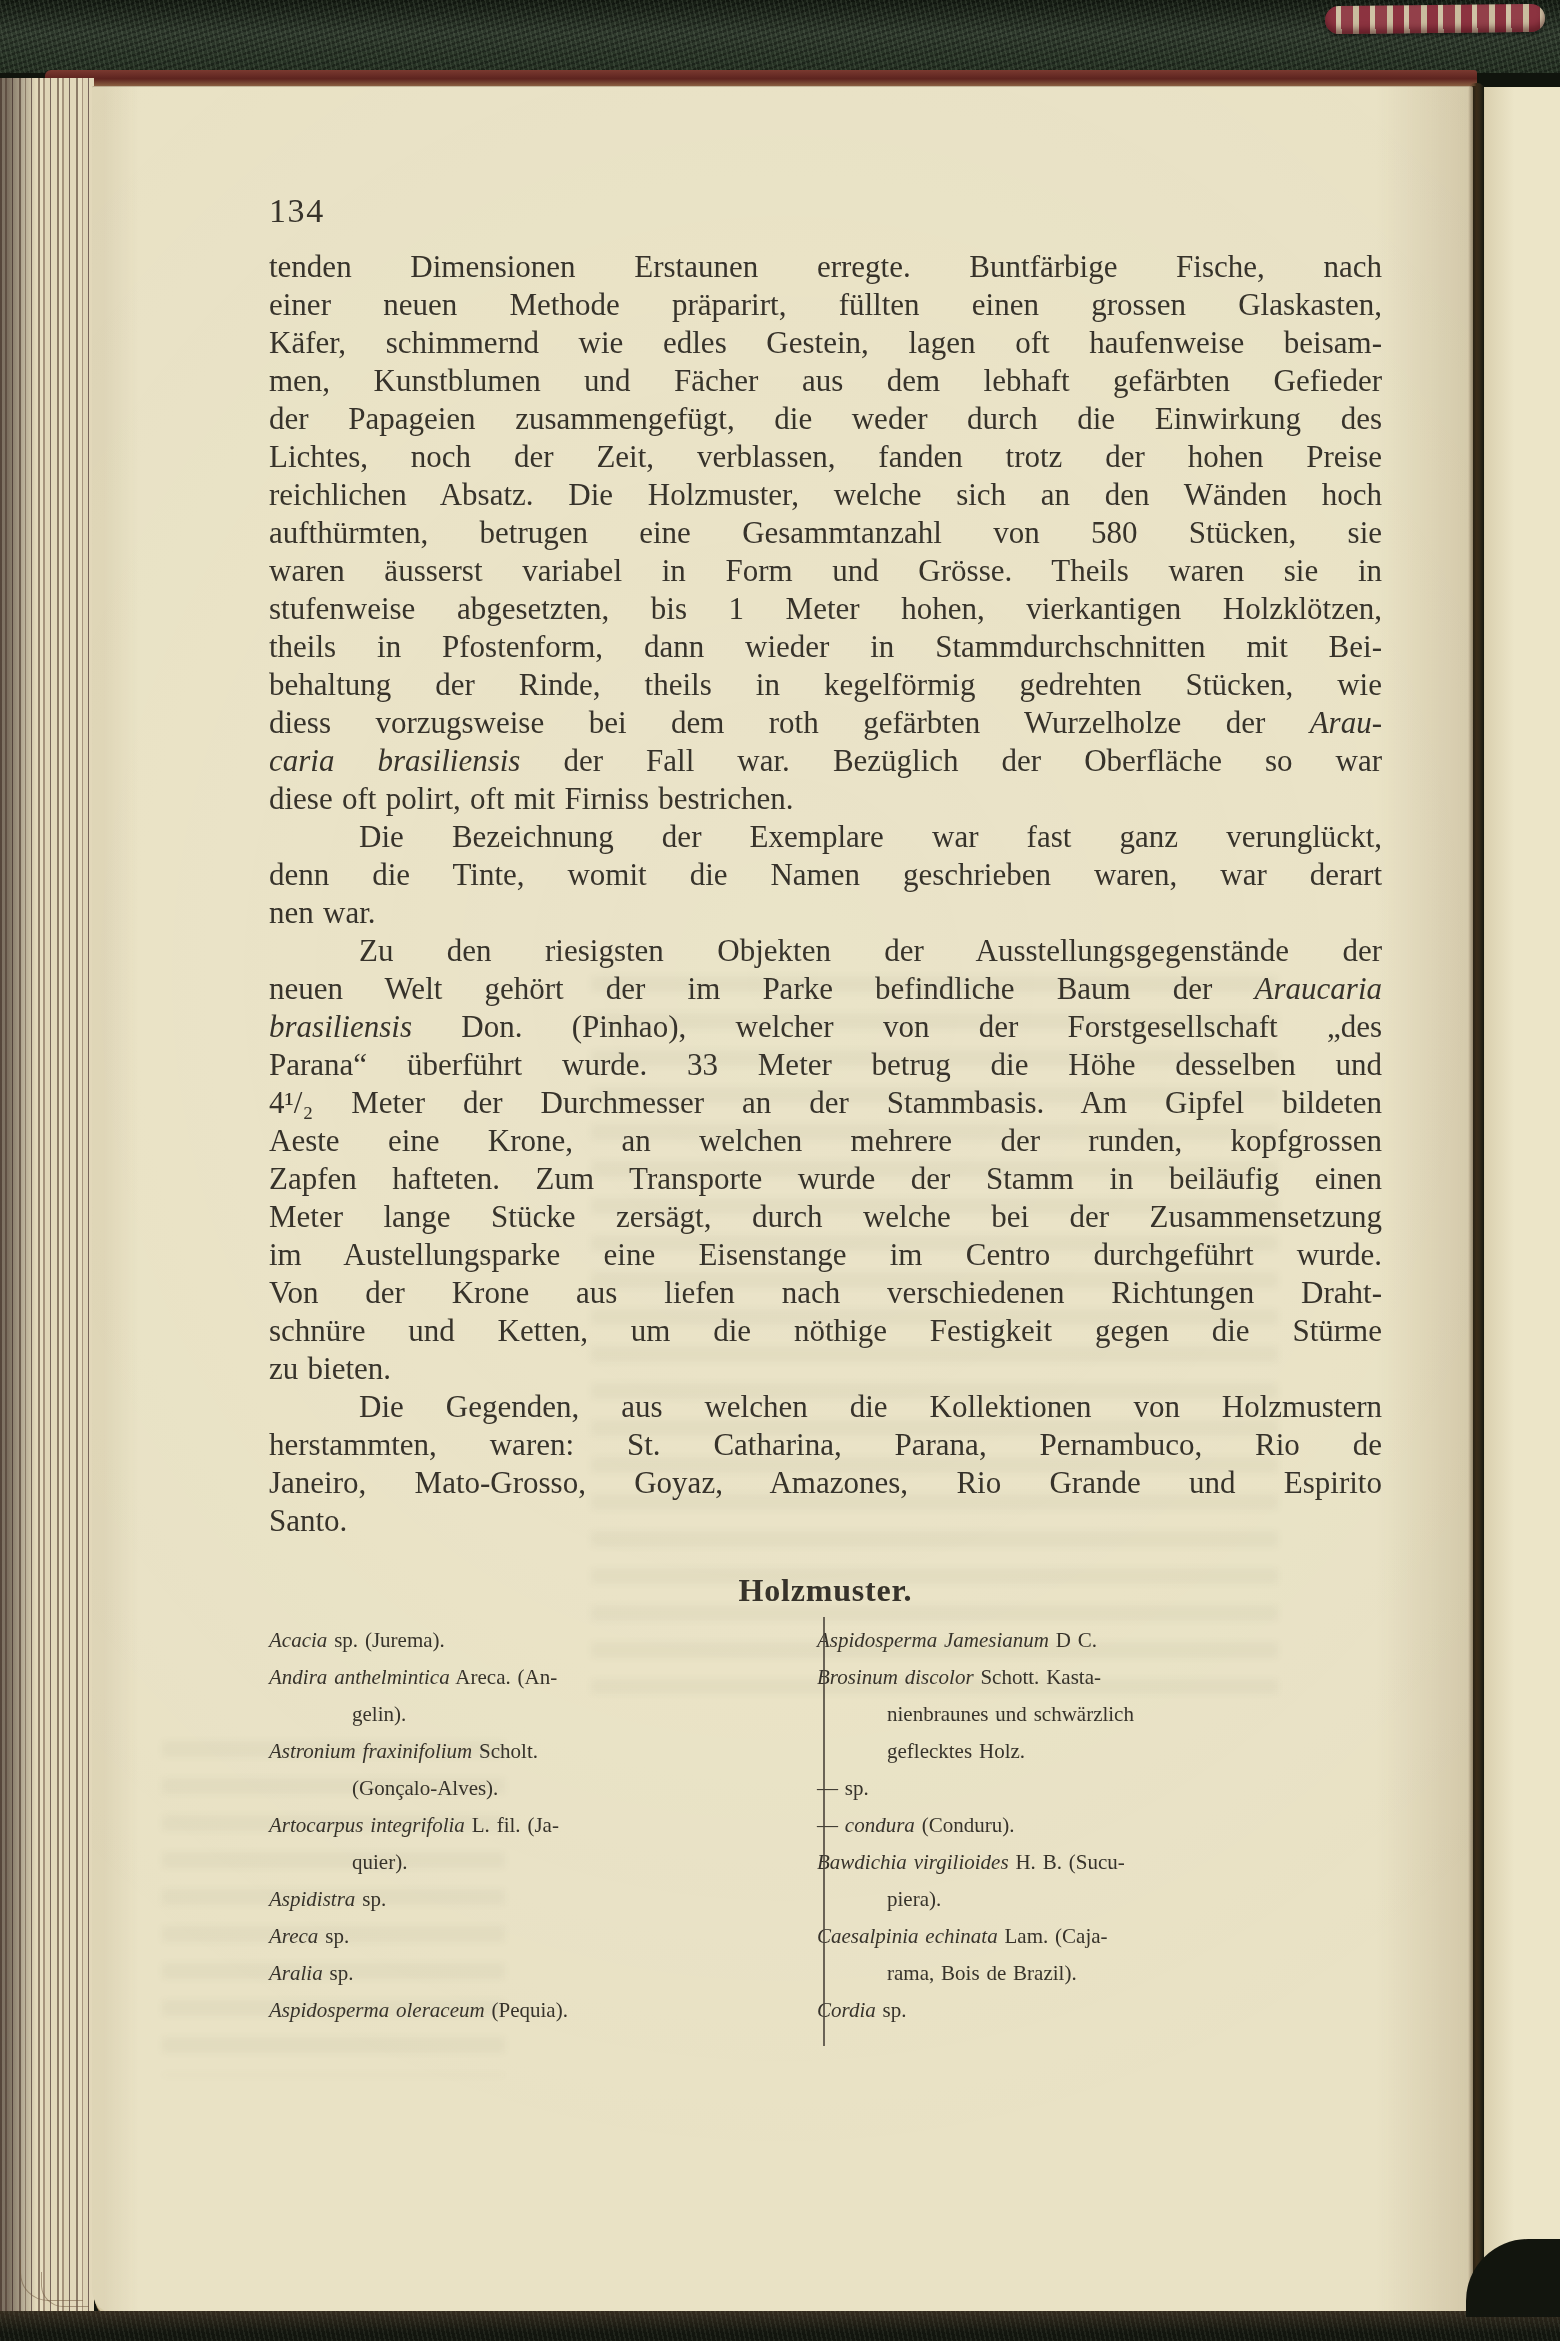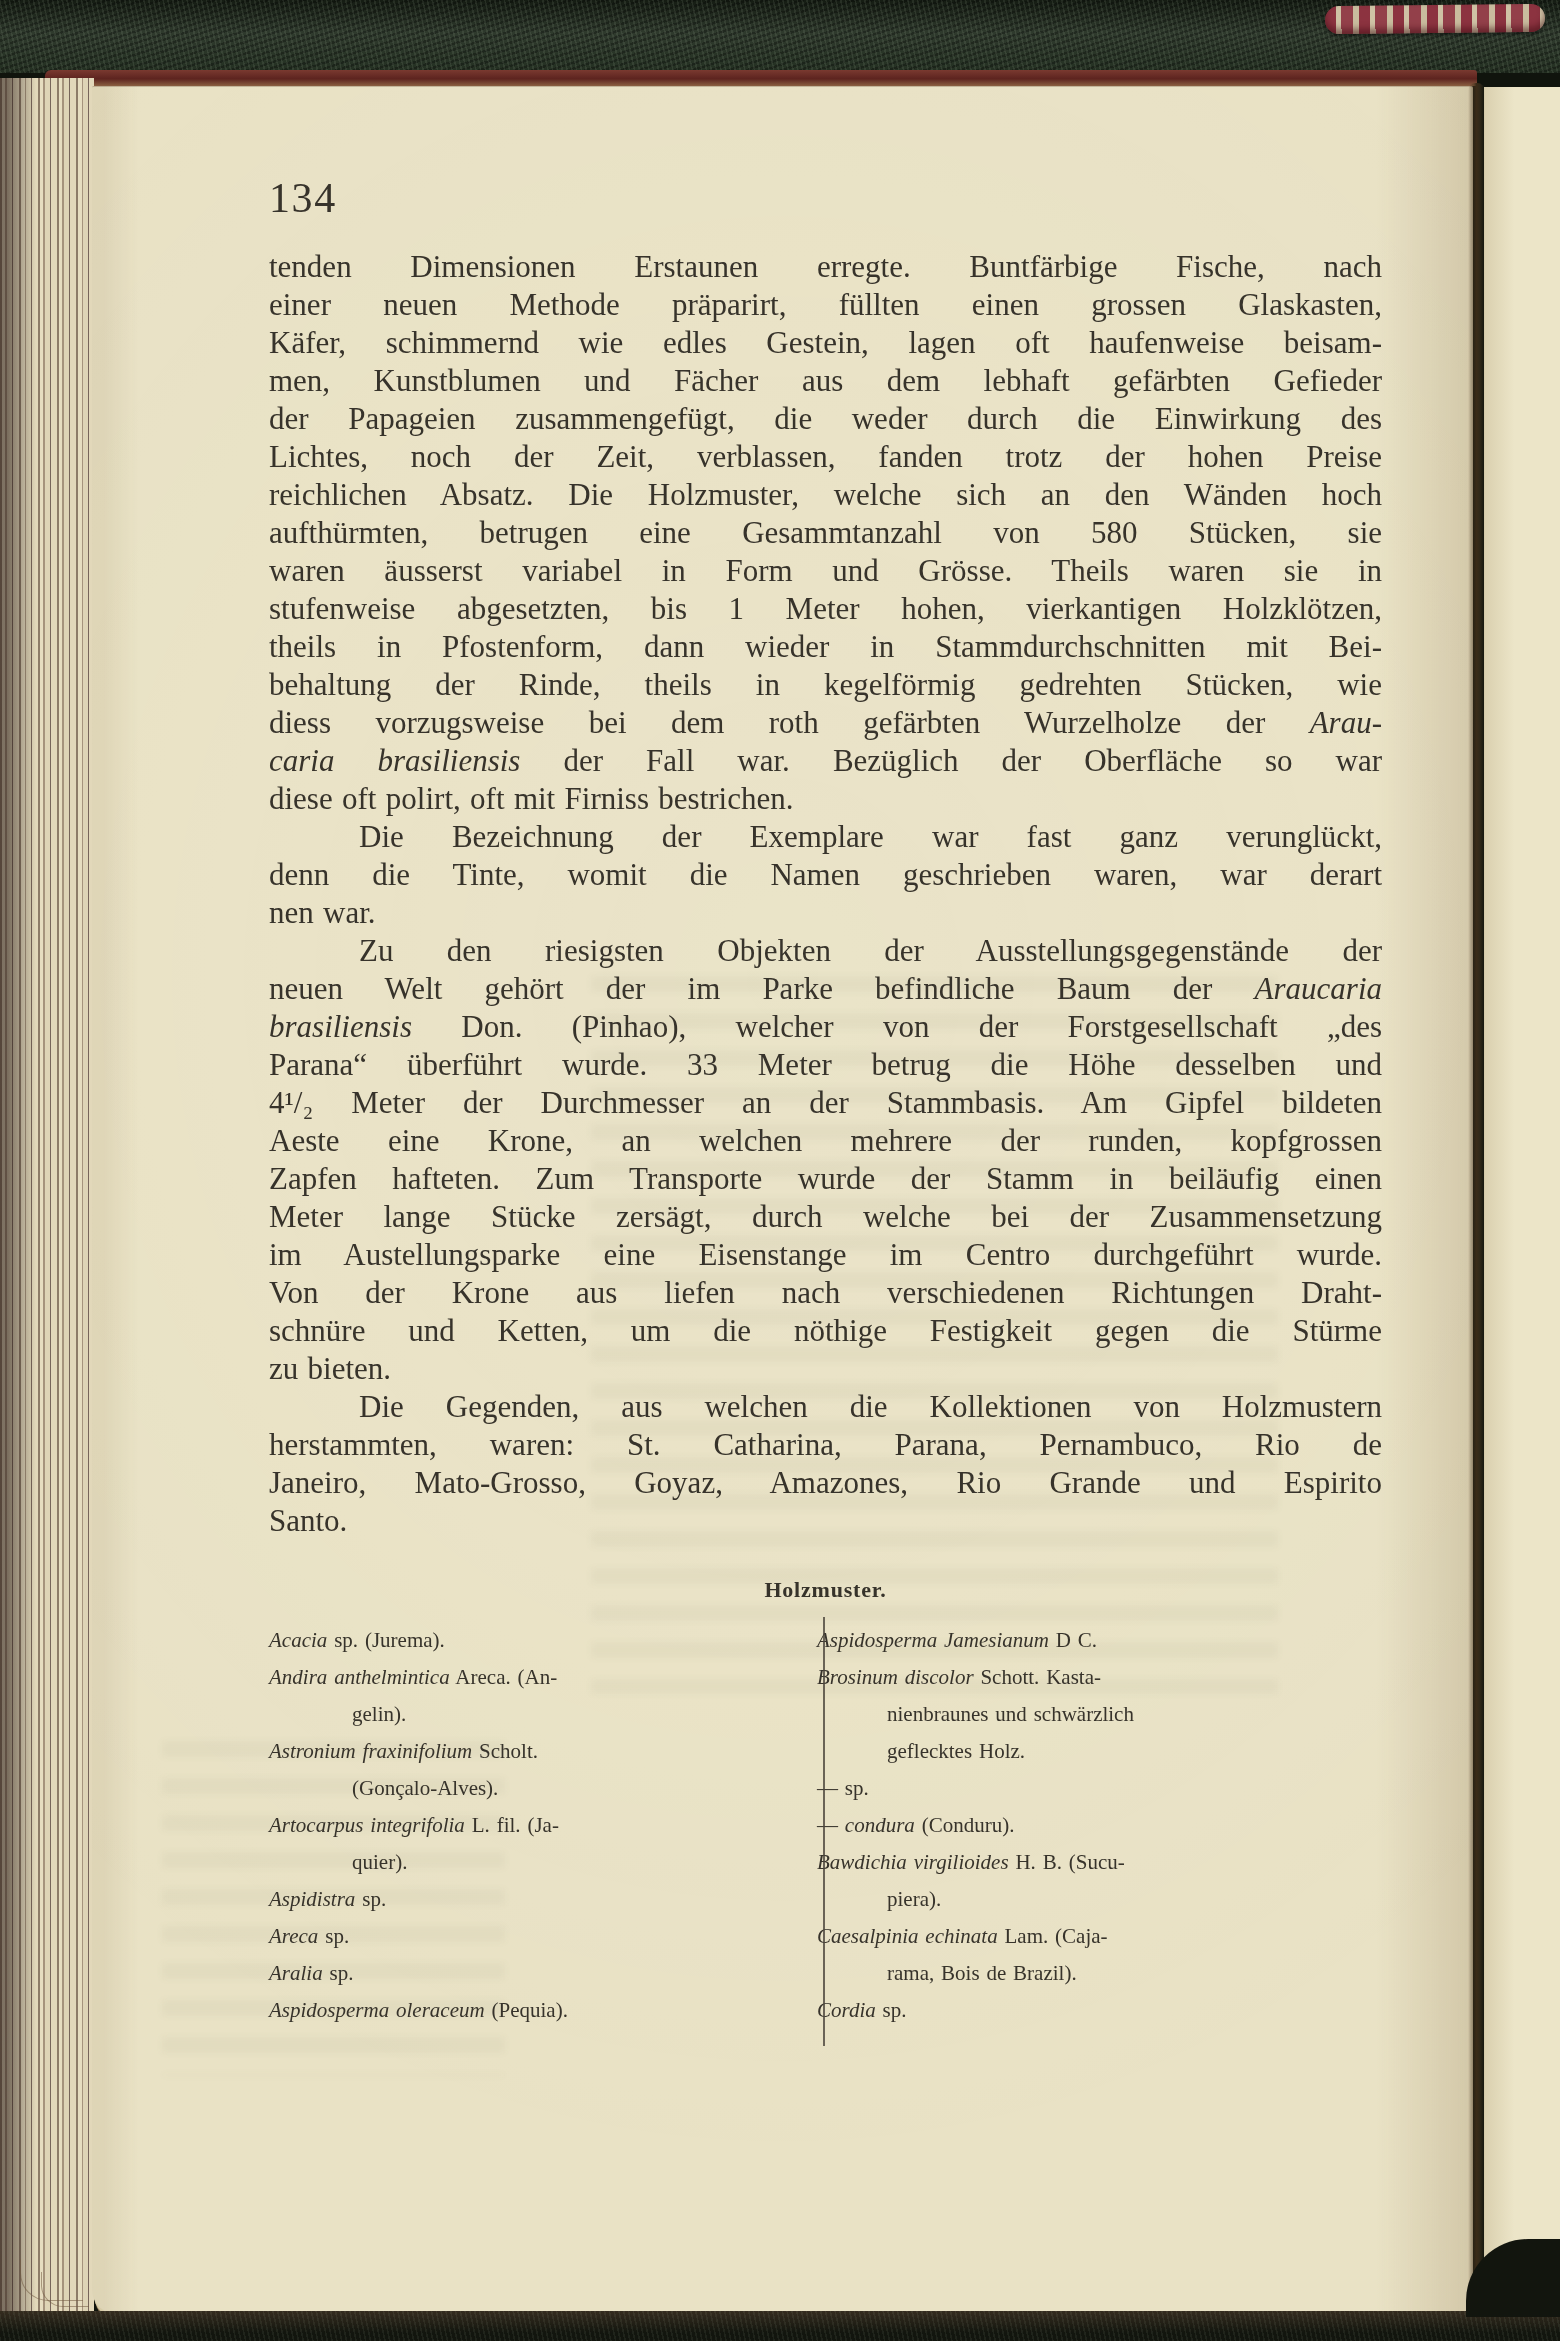--- a/index.html
+++ b/index.html
@@ -52,29 +52,29 @@
     background:linear-gradient(90deg, rgba(70,52,30,0), rgba(70,52,30,.55) 35%, #3a2b18 50%, rgba(86,64,38,.5) 66%, rgba(0,0,0,0));}
 
   
   .bleed{position:absolute;filter:blur(3.1px);opacity:.5;pointer-events:none;
     background:repeating-linear-gradient(180deg, rgba(100,110,80,.10) 0 15.6px, rgba(0,0,0,0) 15.6px 37px);}
   .bleed.b1{left:499px;top:889px;width:687px;height:718px;}
   .bleed.b2{left:70px;top:1654px;width:343px;height:335px;}
 
   
   .textblock{position:absolute;left:177px;top:0;width:1113px;color:#37332b;}
-  .pagenum{position:absolute;left:0;top:87px;font-size:42px;letter-spacing:1.6px;}
+  .pagenum{position:absolute;left:0;top:105px;font-size:34px;letter-spacing:1.6px;}
   .paras{position:absolute;left:0;top:161px;width:1113px;font-size:31px;line-height:38px;word-spacing:1.6px;font-family:Liberation Serif, serif;}
   .para{margin:0;}
   .para .line{display:block;text-align:justify;text-align-last:justify;white-space:normal;}
   .para .line.lastline{text-align-last:left;}
   .para.indent .line:first-child{text-indent:90px;}
   .s-i{font-style:italic;}
 
-  .holz-head{margin:31px 0 12.5px;text-align:center;font-weight:bold;font-size:22px;letter-spacing:0.8px;}
+  .holz-head{margin:31px 0 12.5px;text-align:center;font-weight:bold;font-size:32px;letter-spacing:0.8px;}
   .list-wrap{position:relative;height:425px;font-size:21px;line-height:37px;}
   .col{position:absolute;top:0;}
   .col-left{left:0;width:546px;}
   .col-right{left:548px;width:541px;}
   .sp-item{margin:0;}
   .sp-line{white-space:nowrap;}
   .col-left .sp-line.cont{padding-left:83px;}
   .col-right .sp-line.cont{padding-left:70px;}
   .divider{position:absolute;left:554px;top:-4.7px;width:1.6px;height:429px;background:rgba(74,68,58,.8);}
 </style>

